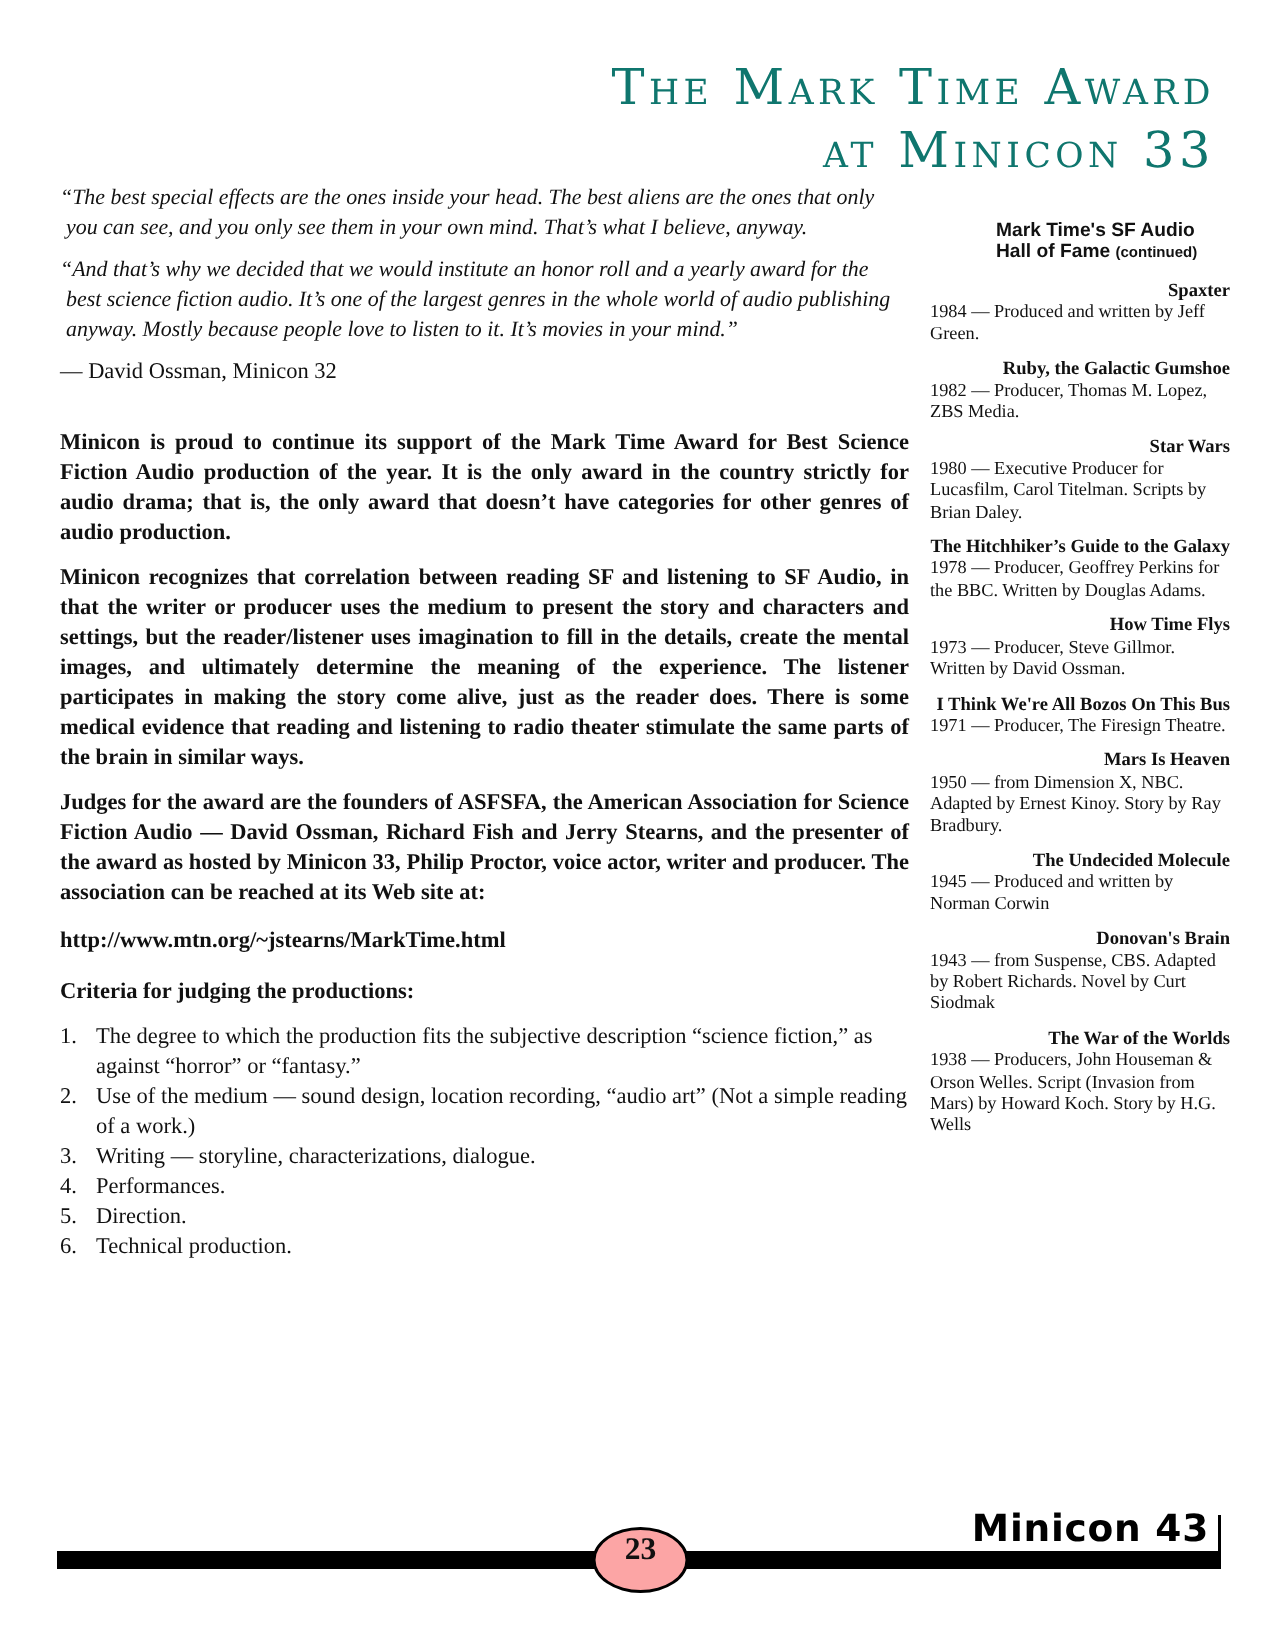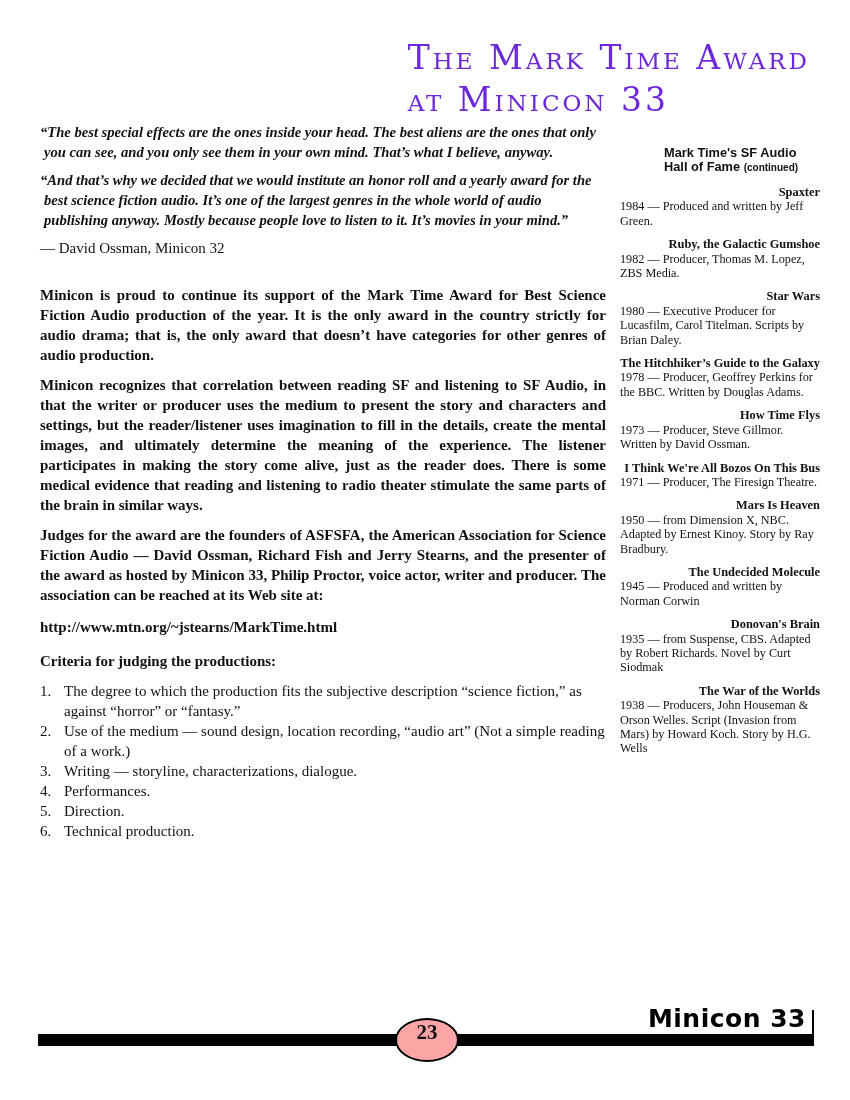--- a/index.html
+++ b/index.html
@@ -1,23 +1,23 @@
 <!DOCTYPE html>
 <html><head>
 <meta charset="utf-8">
 <style>
   html, body { margin: 0; padding: 0; background: #ffffff; }
   body { width: 850px; height: 1100px; position: relative; overflow: hidden; font-family: "Liberation Serif", "DejaVu Serif", serif; color: #111; }
 
-  .title { position: absolute; right: 40px; top: 38px; text-align: left; font-family: "DejaVu Serif", serif; font-variant: small-caps; letter-spacing: 3px; font-weight: normal; color: #6d28d9; }
+  .title { position: absolute; right: 40px; top: 38px; text-align: right; font-family: "DejaVu Serif", serif; font-variant: small-caps; letter-spacing: 3px; font-weight: normal; color: #0f766e; }
   .title .line1 { font-size: 33px; line-height: 40px; }
   .title .line2 { font-size: 33px; line-height: 44px; }
 
   .quotes { position: absolute; left: 40px; top: 122px; width: 566px; font-style: italic; font-size: 14.6px; line-height: 20px; }
-  .quotes p { margin: 0 0 8px 0; text-indent: -4px; padding-left: 4px; font-weight: bold; }
+  .quotes p { margin: 0 0 8px 0; text-indent: -4px; padding-left: 4px; }
   .attribution { font-style: normal; text-align: left; margin-top: 4px; font-size: 15px; }
 
   .main { position: absolute; left: 40px; top: 285px; width: 566px; font-size: 15px; line-height: 20px; }
   .main p { margin: 0 0 10px 0; text-align: justify; font-weight: bold; }
   .url { text-align: left; margin: 12px 0 14px 0 !important; }
   .criteria-list { list-style: none; margin: 8px 0 0 0; padding: 0; }
   .criteria-list li { display: flex; margin: 0; }
   .criteria-list .num { width: 24px; flex: none; }
 
   .sidebar { position: absolute; left: 620px; top: 146px; width: 200px; font-size: 12.2px; line-height: 14.4px; }
@@ -112,26 +112,26 @@
   <div class="entry">
       <div class="entry-title">Mars Is Heaven</div>
       <div class="entry-desc">1950 — from Dimension X, NBC. Adapted by Ernest Kinoy. Story by Ray Bradbury.</div>
     </div>
   <div class="entry">
       <div class="entry-title">The Undecided Molecule</div>
       <div class="entry-desc">1945 — Produced and written by Norman Corwin</div>
     </div>
   <div class="entry">
       <div class="entry-title">Donovan's Brain</div>
-      <div class="entry-desc">1935 — from Suspense, CBS. Adapted by Robert Richards. Novel by Curt Siodmak</div>
+      <div class="entry-desc">1943 — from Suspense, CBS. Adapted by Robert Richards. Novel by Curt Siodmak</div>
     </div>
   <div class="entry">
       <div class="entry-title">The War of the Worlds</div>
       <div class="entry-desc">1938 — Producers, John Houseman &amp; Orson Welles. Script (Invasion from Mars) by Howard Koch. Story by H.G. Wells</div>
     </div>
 </div>
 
 <div class="footer-bar"></div>
 <div class="footer-edge"></div>
-<div class="footer-brand">Minicon 33</div>
+<div class="footer-brand">Minicon 43</div>
 <div class="page-circle">
     <span>23</span>
   </div>
 
 </body></html>

